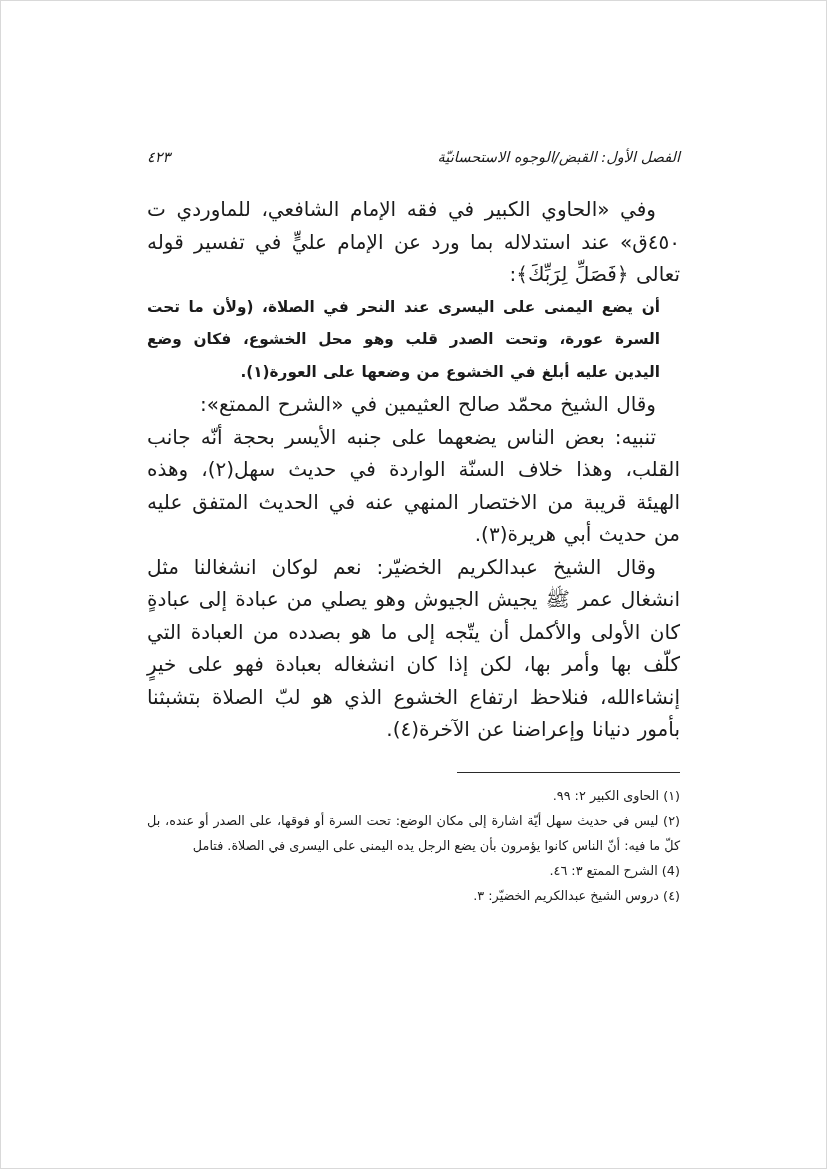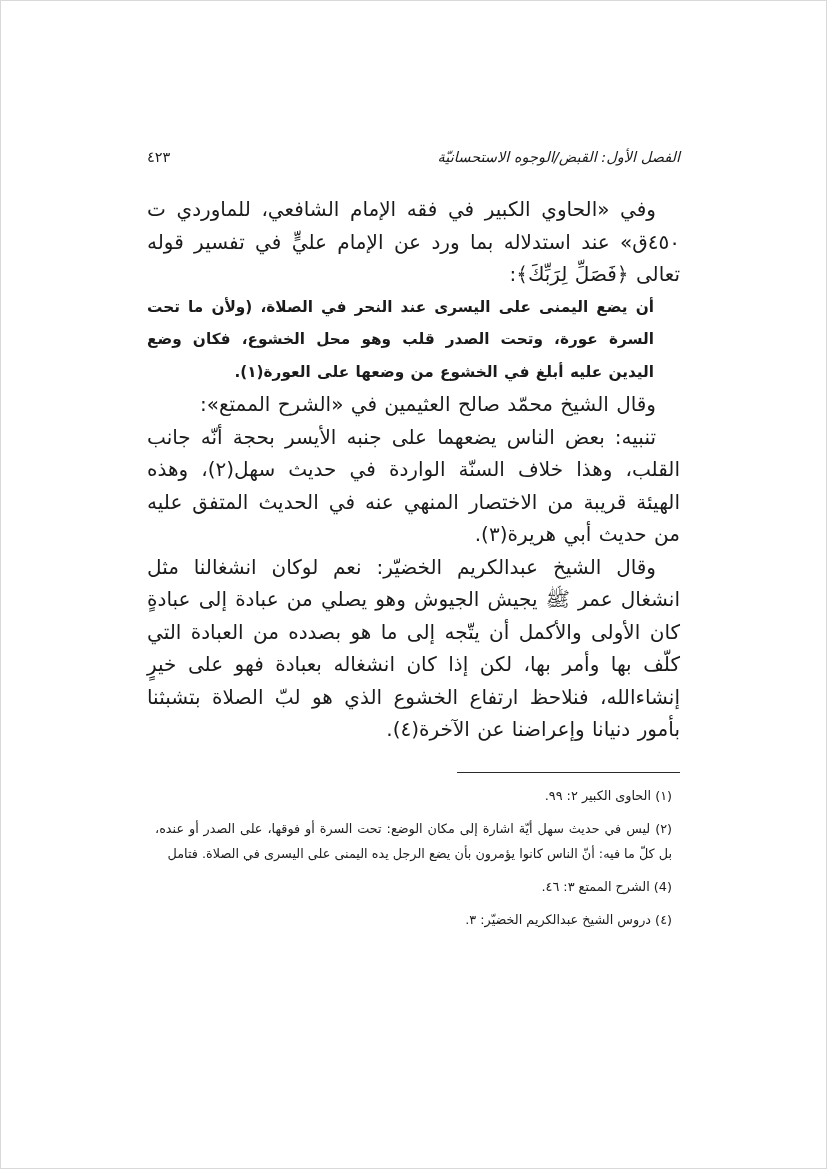--- a/index.html
+++ b/index.html
@@ -26,48 +26,48 @@
     direction: rtl;
   }
   .running-header {
     display: flex;
     justify-content: space-between;
     align-items: baseline;
     font-size: 14.5px;
     margin-bottom: 28px;
   }
   .chapter-title { white-space: nowrap; font-style: italic; }
-  .page-number { white-space: nowrap; }
+  .page-number { white-space: nowrap; font-style: italic; }
   .body-text p {
     margin: 0;
     font-size: 20px;
     line-height: 32.5px;
     text-align: justify;
     text-indent: 24px;
     word-spacing: 1px;
   }
   .body-text p.quote-bold {
     font-weight: bold;
     font-size: 15.3px;
-    margin-right: 26px;
+    margin-right: 20px;
     text-indent: 0;
   }
   .footnotes {
     margin-top: 26px;
     font-size: 12.8px;
     line-height: 25px;
   }
   .fn-divider {
     width: 223px;
     height: 0;
     border-top: 1.2px solid #2a2a2a;
     margin: 0 0 10px 0; 
   }
   .footnotes p {
-    margin: 8px;
+    margin: 0;
     text-align: justify;
     text-indent: 0;
   }
 </style>
 </head>
 <body>
 
 <div class="page">
   <div class="content">
 

